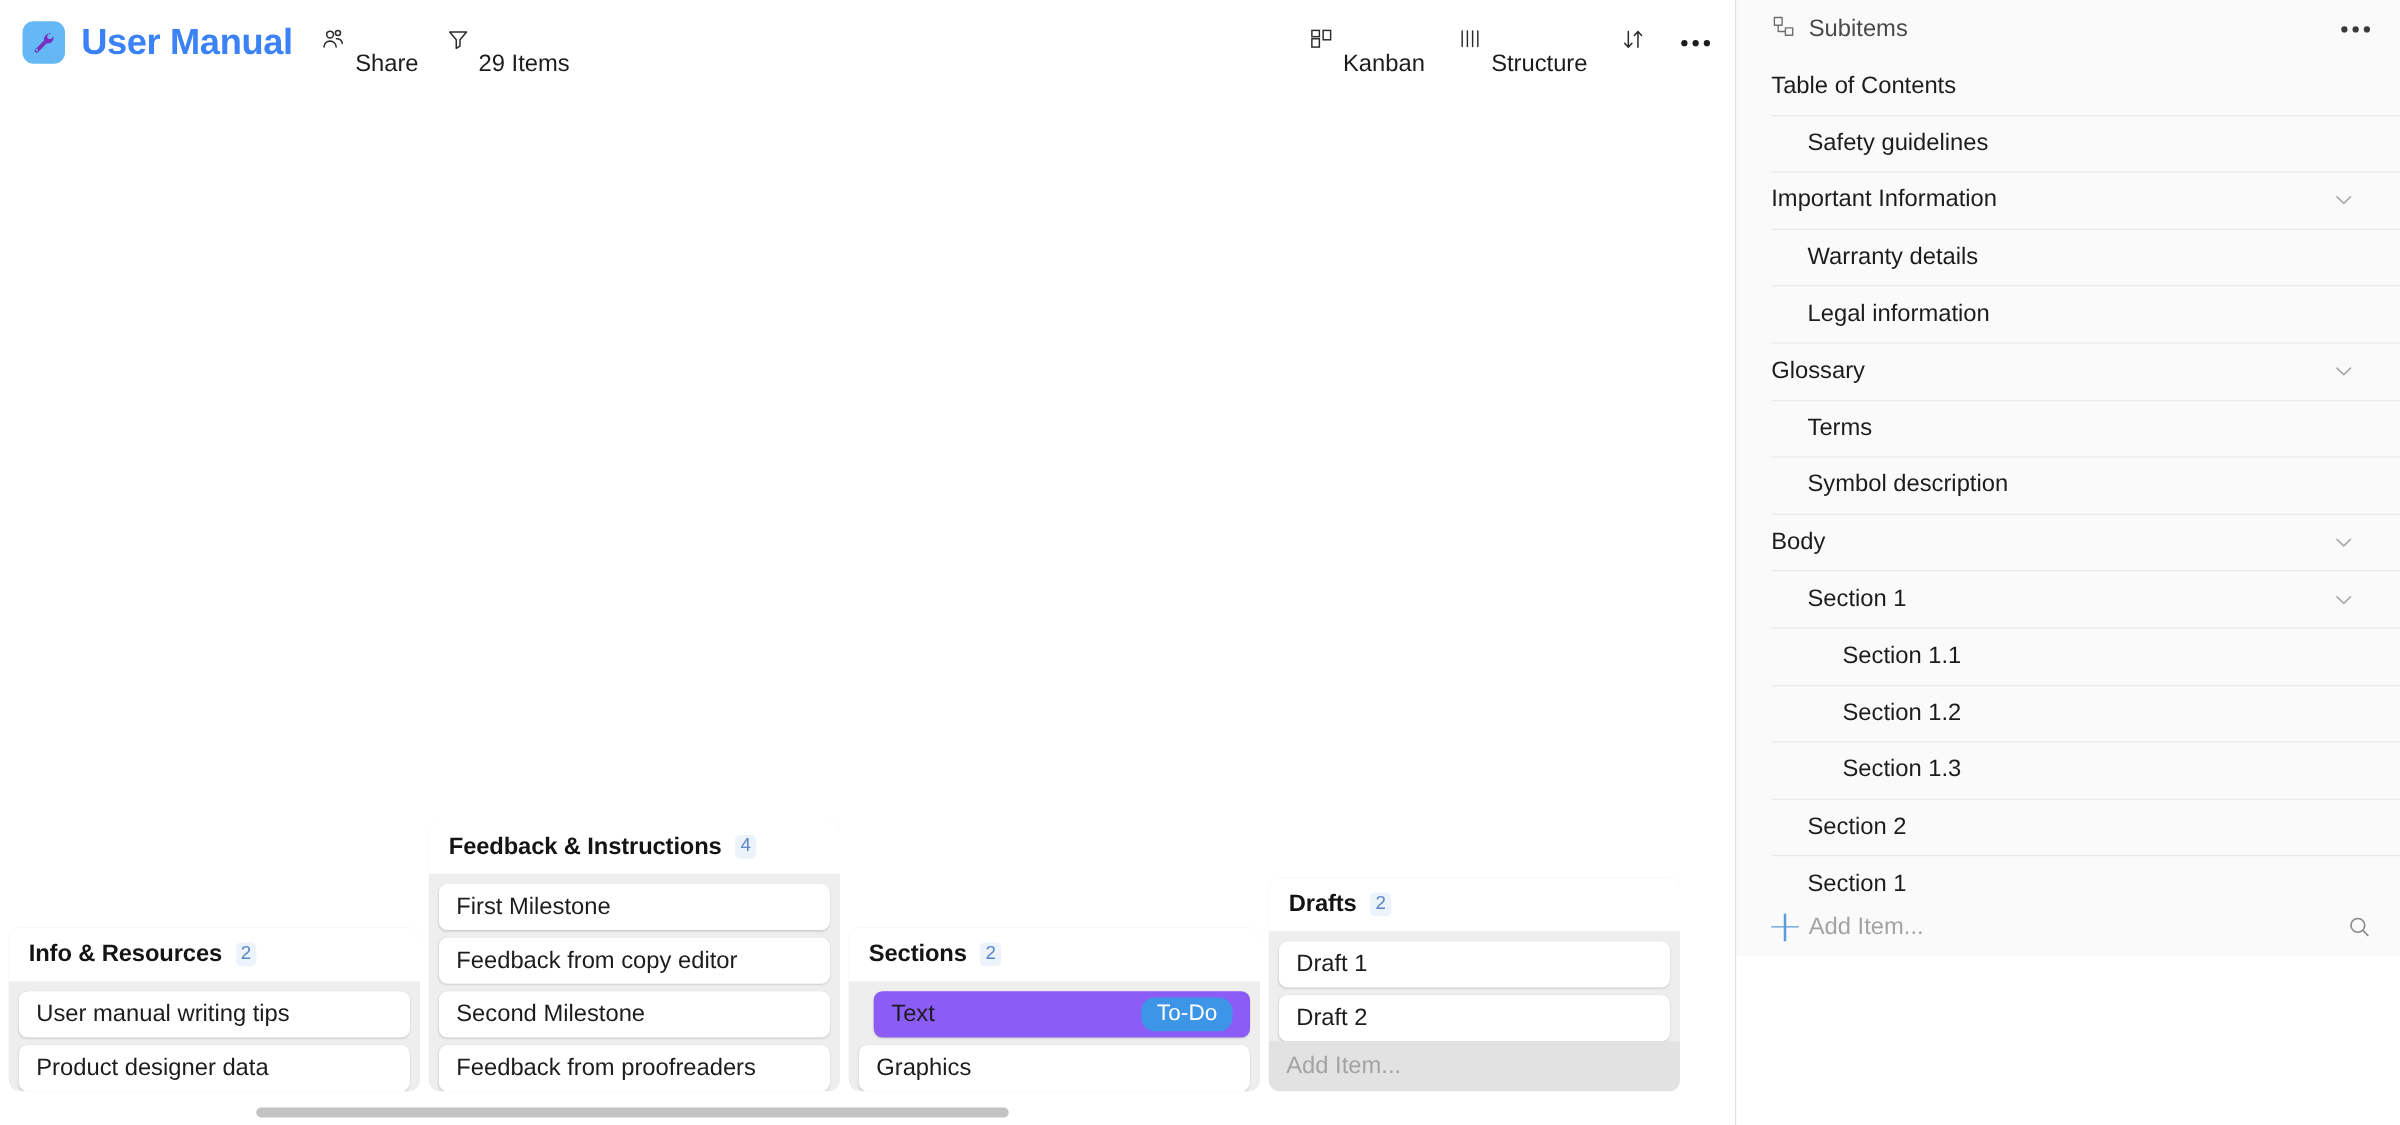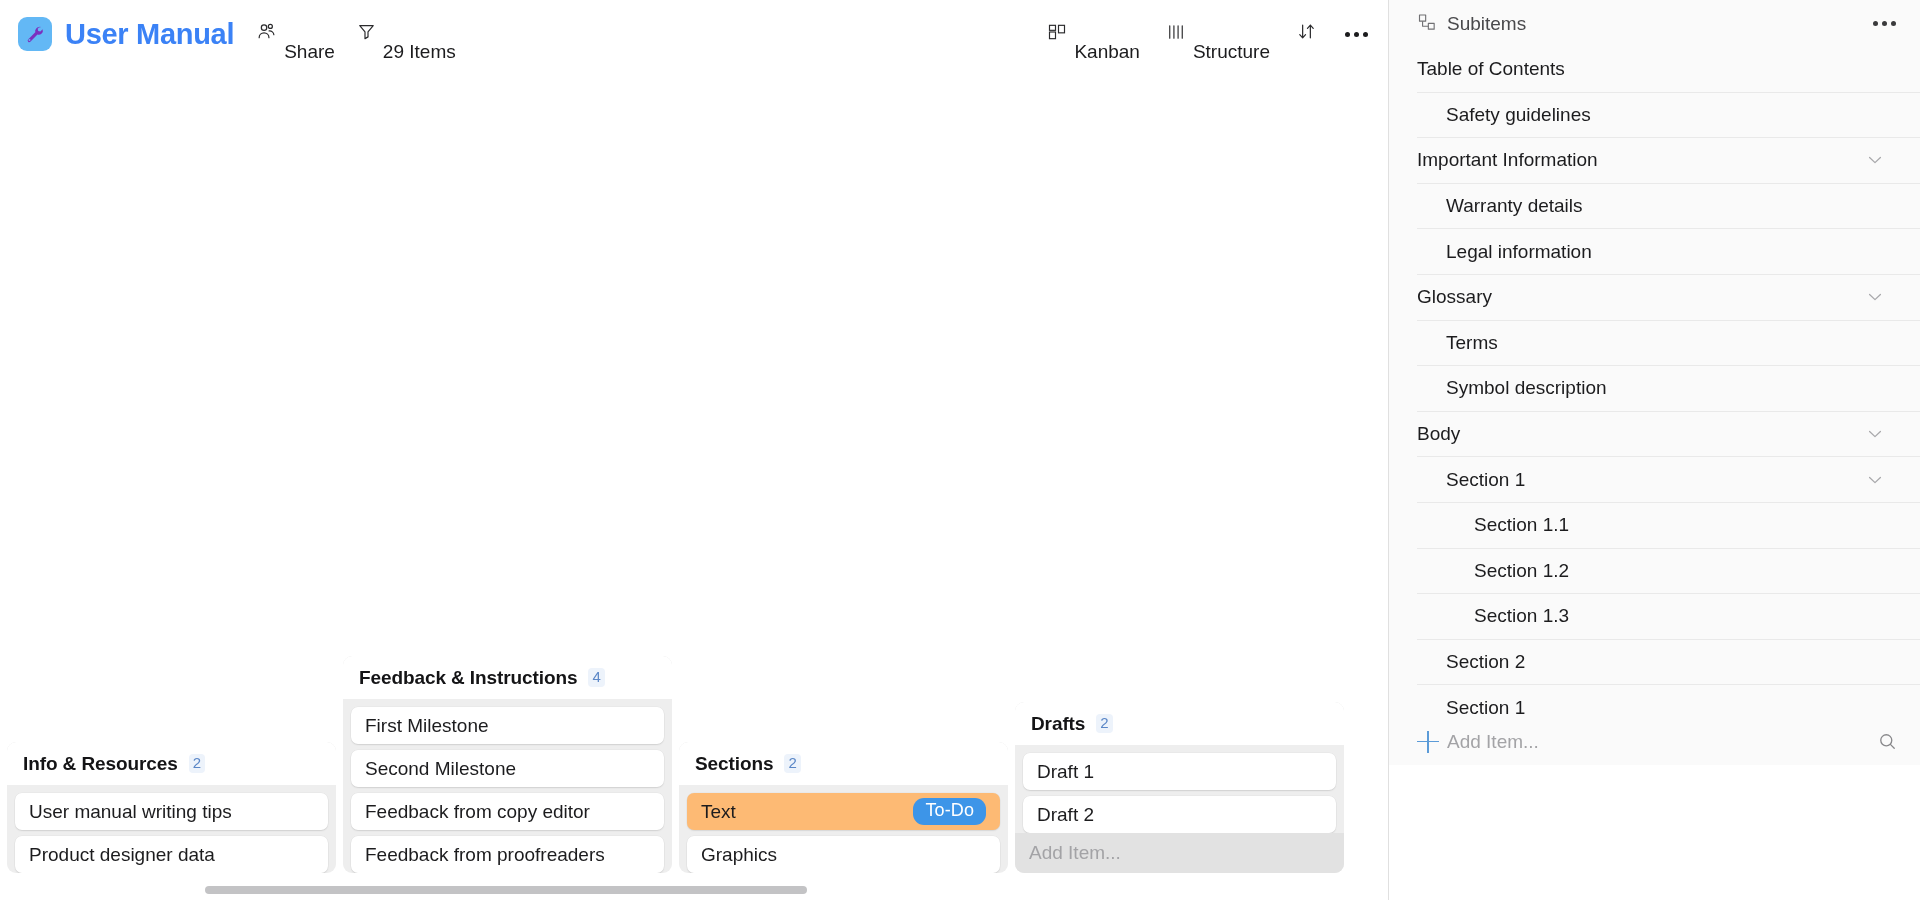--- a/index.html
+++ b/index.html
@@ -165,22 +165,23 @@
     align-items: center;
     padding: 0 14px;
     font-size: 19px;
     color: #1c1c1e;
     box-shadow: 0 1px 1.5px rgba(0,0,0,0.10), 0 0 0 0.5px rgba(0,0,0,0.045);
     position: relative;
     white-space: nowrap;
     overflow: hidden;
   }
   .card.selected {
-    background: #fdba74;
+    background: #8b5cf6;
     box-shadow: 0 1px 1.5px rgba(0,0,0,0.08), 0 0 0 0.5px rgba(0,0,0,0.04);
+    margin-left: 12px;
   }
   .card-title { flex: 0 1 auto; overflow: hidden; text-overflow: ellipsis; }
 
   .badge {
     margin-left: auto;
     background: #3d95e8;
     color: #ffffff;
     font-size: 18px;
     font-weight: 500;
     border-radius: 11px;
@@ -429,24 +430,24 @@
         <div class="column">
           <div class="col-header">
             <span class="col-title">Feedback &amp; Instructions</span>
             <span class="col-count">4</span>
           </div>
           <div class="col-body">
             <div class="card">
               <span class="card-title">First Milestone</span>
             </div>
             <div class="card">
+              <span class="card-title">Feedback from copy editor</span>
+            </div>
+            <div class="card">
               <span class="card-title">Second Milestone</span>
-            </div>
-            <div class="card">
-              <span class="card-title">Feedback from copy editor</span>
             </div>
             <div class="card">
               <span class="card-title">Feedback from proofreaders</span>
             </div>
           </div>
         </div>
         <div class="column">
           <div class="col-header">
             <span class="col-title">Sections</span>
             <span class="col-count">2</span>

